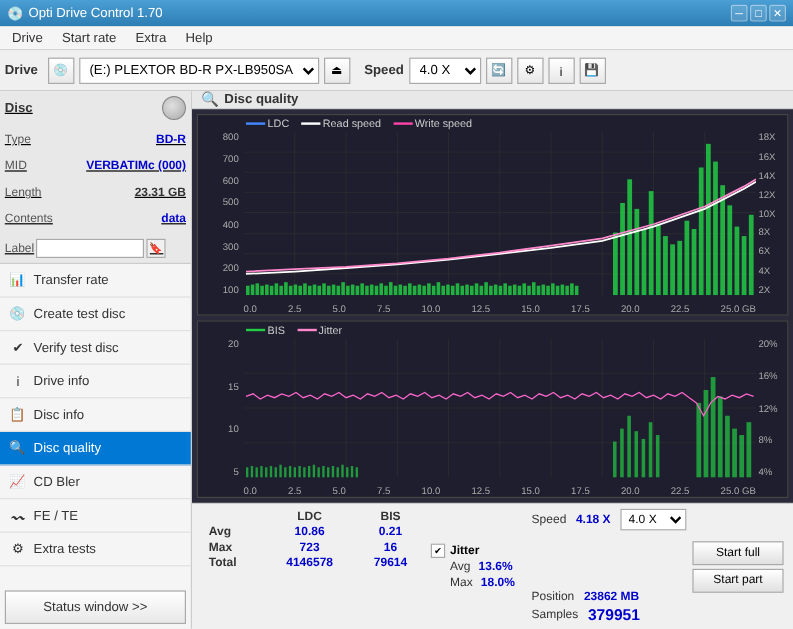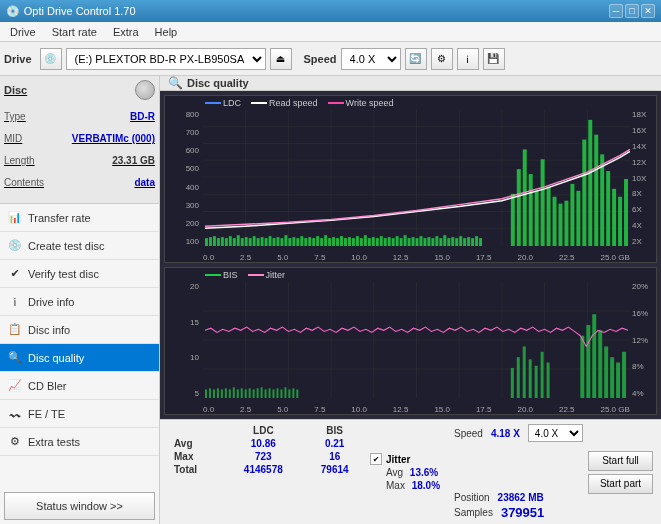--- a/index.html
+++ b/index.html
@@ -72,21 +72,21 @@
     
     .stats-area { background: #f0f0f0; border-top: 1px solid #ccc; padding: 4px 8px; display: flex; gap: 4px; }
     .stats-table { flex: 1; }
     .stats-table table { border-collapse: collapse; width: 100%; font-size: 10px; }
     .stats-table th { color: #333; padding: 1px 6px; font-weight: bold; text-align: center; }
     .stats-table td { color: #0000cc; padding: 1px 6px; text-align: center; font-weight: bold; }
     .stats-table td.label { color: #333; font-weight: bold; text-align: left; }
     .jitter-row { display: flex; align-items: center; gap: 4px; font-size: 10px; }
     .checkbox { width: 12px; height: 12px; border: 1px solid #aaa; background: white; display: flex; align-items: center; justify-content: center; font-size: 8px; }
     .speed-select-sm { height: 18px; border: 1px solid #aaa; background: white; font-size: 10px; padding: 0 2px; width: 55px; }
-    .start-btn { height: 20px; width: 65px; border: 1px solid #aaa; background: linear-gradient(to bottom, #fff, #e0e0e0); cursor: pointer; font-size: 10px; text-align: center; display: flex; align-items: center; justify-content: center; }
+    .start-btn { height: 20px; width: 76px; border: 1px solid #aaa; background: linear-gradient(to bottom, #fff, #e0e0e0); cursor: pointer; font-size: 10px; text-align: center; display: flex; align-items: center; justify-content: center; }
   </style>
 </head>
 <body>
 
 <div class="titlebar">
   <div class="titlebar-title">
     <span>💿</span>
     <span>Opti Drive Control 1.70</span>
   </div>
   <div class="titlebar-controls">
@@ -137,20 +137,25 @@
         <span class="disc-info-label">MID</span>
         <span class="disc-info-value">VERBATIMc (000)</span>
       </div>
       <div class="disc-info-row">
         <span class="disc-info-label">Length</span>
         <span class="disc-info-value black">23.31 GB</span>
       </div>
       <div class="disc-info-row">
         <span class="disc-info-label">Contents</span>
         <span class="disc-info-value">data</span>
+      </div>
+      <div class="label-row">
+        <span class="disc-info-label">Label</span>
+        <input class="label-input" type="text" style="">
+        <div class="label-btn">🔖</div>
       </div>
     </div>
 
     <div class="sidebar-menu">
       <div class="sidebar-item">
         <span class="sidebar-icon">📊</span>
         <span>Transfer rate</span>
       </div>
       <div class="sidebar-item">
         <span class="sidebar-icon">💿</span>

